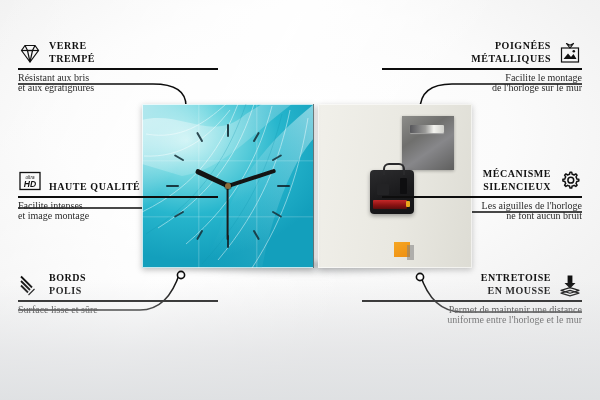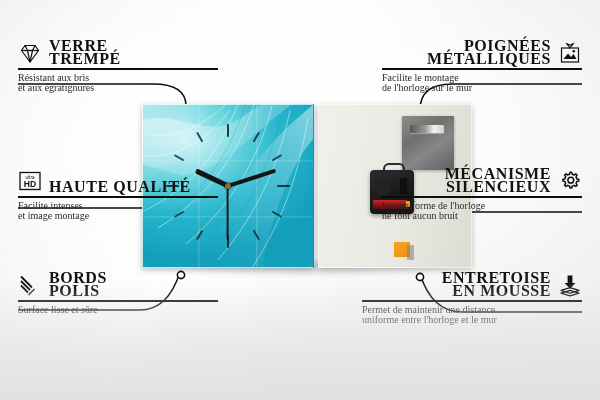--- a/index.html
+++ b/index.html
@@ -91,31 +91,31 @@
     background:linear-gradient(150deg,#f5a623 0%,#ef8f11 100%);
   }
   .foam .sh{position:absolute;left:13px;top:3px;width:7px;height:15px;background:rgba(130,130,130,.55);}
 
   
   .callout{position:absolute;width:200px;}
   .callout .head{display:flex;align-items:center;gap:7px;}
   .callout.right .head{justify-content:flex-end;}
   .callout .title{
     font-family:"Liberation Serif", serif;font-weight:700;
-    font-size:16px;line-height:12.5px;letter-spacing:.55px;color:#111;
+    font-size:10px;line-height:12.5px;letter-spacing:.55px;color:#111;
     text-transform:uppercase;
   }
   .callout.left .title{text-align:left;}
   .callout.right .title{text-align:right;}
   .callout .rule{height:1.6px;background:#0d0d0d;margin:3px 0 3px 0;}
   .callout .desc{
     font-size:10px;line-height:10.2px;color:#2a2a2a;font-family:"Liberation Serif", serif;
   }
-  .callout.right .desc{text-align:left;}
-  .ico{width:24px;height:24px;flex:0 0 24px;display:block;}
+  .callout.right .desc{text-align:right;}
+  .ico{width:24px;height:24px;flex:0 0 24px;display:block;font-style:italic;}
   .ico svg{display:block;width:24px;height:24px;}
 
   
   #wires{position:absolute;inset:0;width:600px;height:400px;pointer-events:none;}
 </style>
 </head>
 <body>
 
 <div id="stage">
 
@@ -341,21 +341,21 @@
                    L19.1,16.1 L17.8,17.4 L16.1,16.3 A7,7 0 0 1 14.1,17.1 L13.7,19.1 L12.0,19.1
                    L11.6,17.1 A7,7 0 0 1 9.6,16.3 L7.9,17.4 L6.6,16.1 L7.7,14.4
                    A7,7 0 0 1 6.9,12.4 L4.9,12.0 L4.9,10.3 L6.9,9.9 A7,7 0 0 1 7.7,7.9
                    L6.6,6.2 L7.9,4.9 L9.6,6.0 A7,7 0 0 1 11.6,5.2 Z" stroke-linejoin="round"></path>
           <circle cx="12.8" cy="11.2" r="2.9"></circle>
         </svg>
       </span>
     </div>
     <div class="rule"></div>
     <div class="desc">
-      <span>Les uniforme de l'horloge</span><br>
+      <span>Les aiguilles de l'horloge</span><br>
       <span>ne font aucun bruit</span>
     </div>
   </div>
 
   <div class="callout right" style="left:362px;top:272px;width:220px;">
     <div class="head">
       <span class="title">
         <span>ENTRETOISE</span><br>
         <span>EN MOUSSE</span>
       </span>

